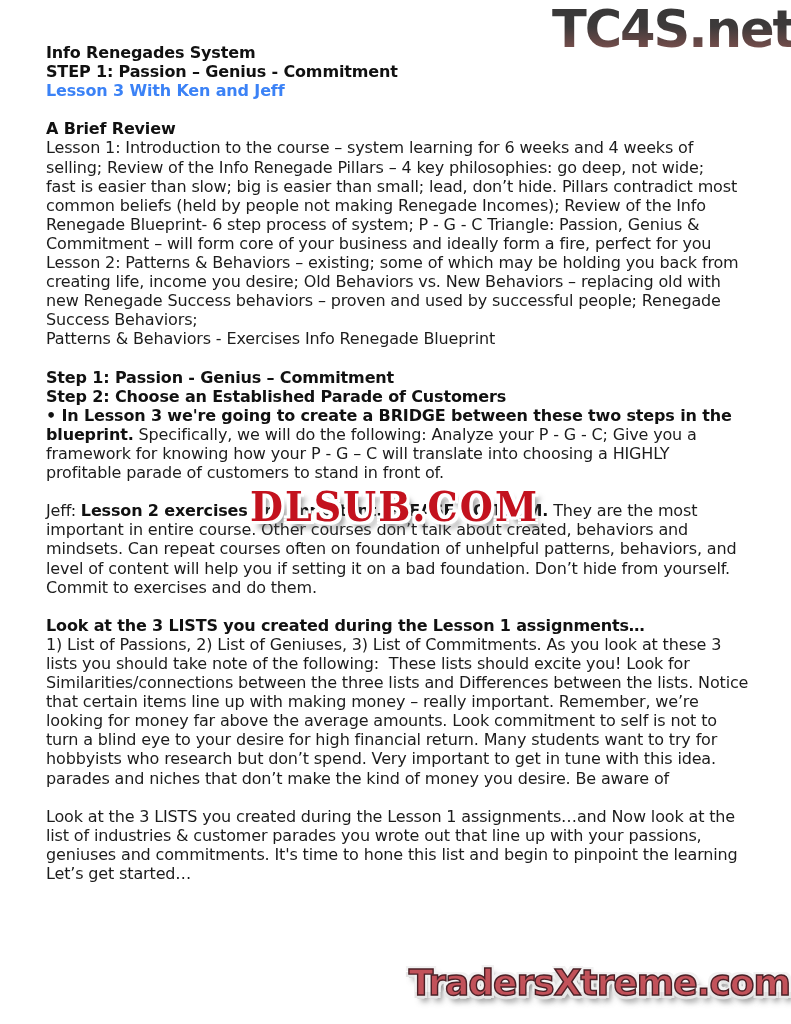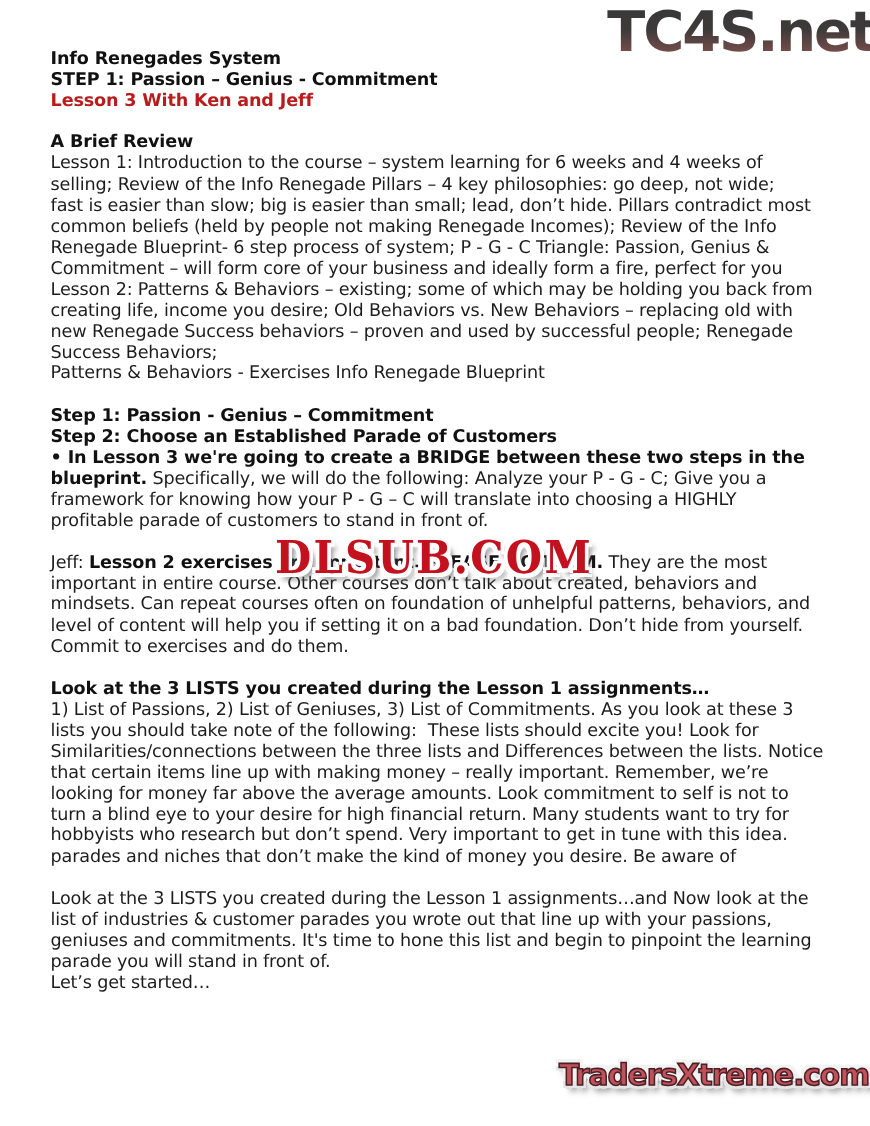--- a/index.html
+++ b/index.html
@@ -16,21 +16,21 @@
     position: absolute;
     left: 46px; top: 43px;
     width: 745px;
     font-size: 16px;
     line-height: 19.1px;
     letter-spacing: -0.15px;
     color: #1c1c1c;
   }
   .line { white-space: pre; height: 19.1px; }
   .b  { font-weight: bold; color: #111; }
-  .rb { font-weight: bold; color: #b91c1c; }
+  .rb { font-weight: bold; color: #3b82f6; }
 
   
   .tc4s {
     position: absolute;
     top: 0px; right: -4px;
     font-size: 51px;
     font-weight: bold;
     letter-spacing: -2px;
     font-family: "DejaVu Sans", sans-serif;
     background: linear-gradient(180deg, #373737 0%, #3d3a3a 45%, #6b4a48 75%, #96625e 100%);
@@ -55,21 +55,21 @@
       -3px  3px 0 #ffffff, 3px  3px 0 #ffffff,
        0   -3px 0 #ffffff, 0    3px 0 #ffffff,
       -3px  0   0 #ffffff, 3px  0   0 #ffffff,
        5px  6px 5px rgba(90,90,90,0.65);
   }
 
   
   .traders {
     position: absolute;
     right: 1px; top: 962px;
-    font-size: 27px;
+    font-size: 36px;
     font-weight: bold;
     letter-spacing: -1px;
     color: #c2525a;
     -webkit-text-stroke: 1.4px #4a2026;
     text-shadow:
       -3px -3px 0 #f2f2f2, 3px -3px 0 #f2f2f2,
       -3px  3px 0 #e6e6e6, 3px  3px 0 #e6e6e6,
        0    4px 0 #dddddd,
        4px  6px 6px rgba(80,80,80,0.75);
   }
@@ -116,19 +116,18 @@
     <div class="line"><span>Similarities/connections between the three lists and Differences between the lists. Notice</span></div>
     <div class="line"><span>that certain items line up with making money – really important. Remember, we’re</span></div>
     <div class="line"><span>looking for money far above the average amounts. Look commitment to self is not to</span></div>
     <div class="line"><span>turn a blind eye to your desire for high financial return. Many students want to try for</span></div>
     <div class="line"><span>hobbyists who research but don’t spend. Very important to get in tune with this idea.</span></div>
     <div class="line"><span>parades and niches that don’t make the kind of money you desire. Be aware of</span></div>
     <div class="line">&nbsp;</div>
     <div class="line"><span>Look at the 3 LISTS you created during the Lesson 1 assignments…and Now look at the</span></div>
     <div class="line"><span>list of industries &amp; customer parades you wrote out that line up with your passions,</span></div>
     <div class="line"><span>geniuses and commitments. It's time to hone this list and begin to pinpoint the learning</span></div>
-    <div class="line"><span>parade you will stand in front of.</span></div>
     <div class="line"><span>Let’s get started…</span></div>
   </div>
 
 <div class="dlsub">DLSUB.COM</div>
 
 <div class="traders">TradersXtreme.com</div>
 
 </body></html>

